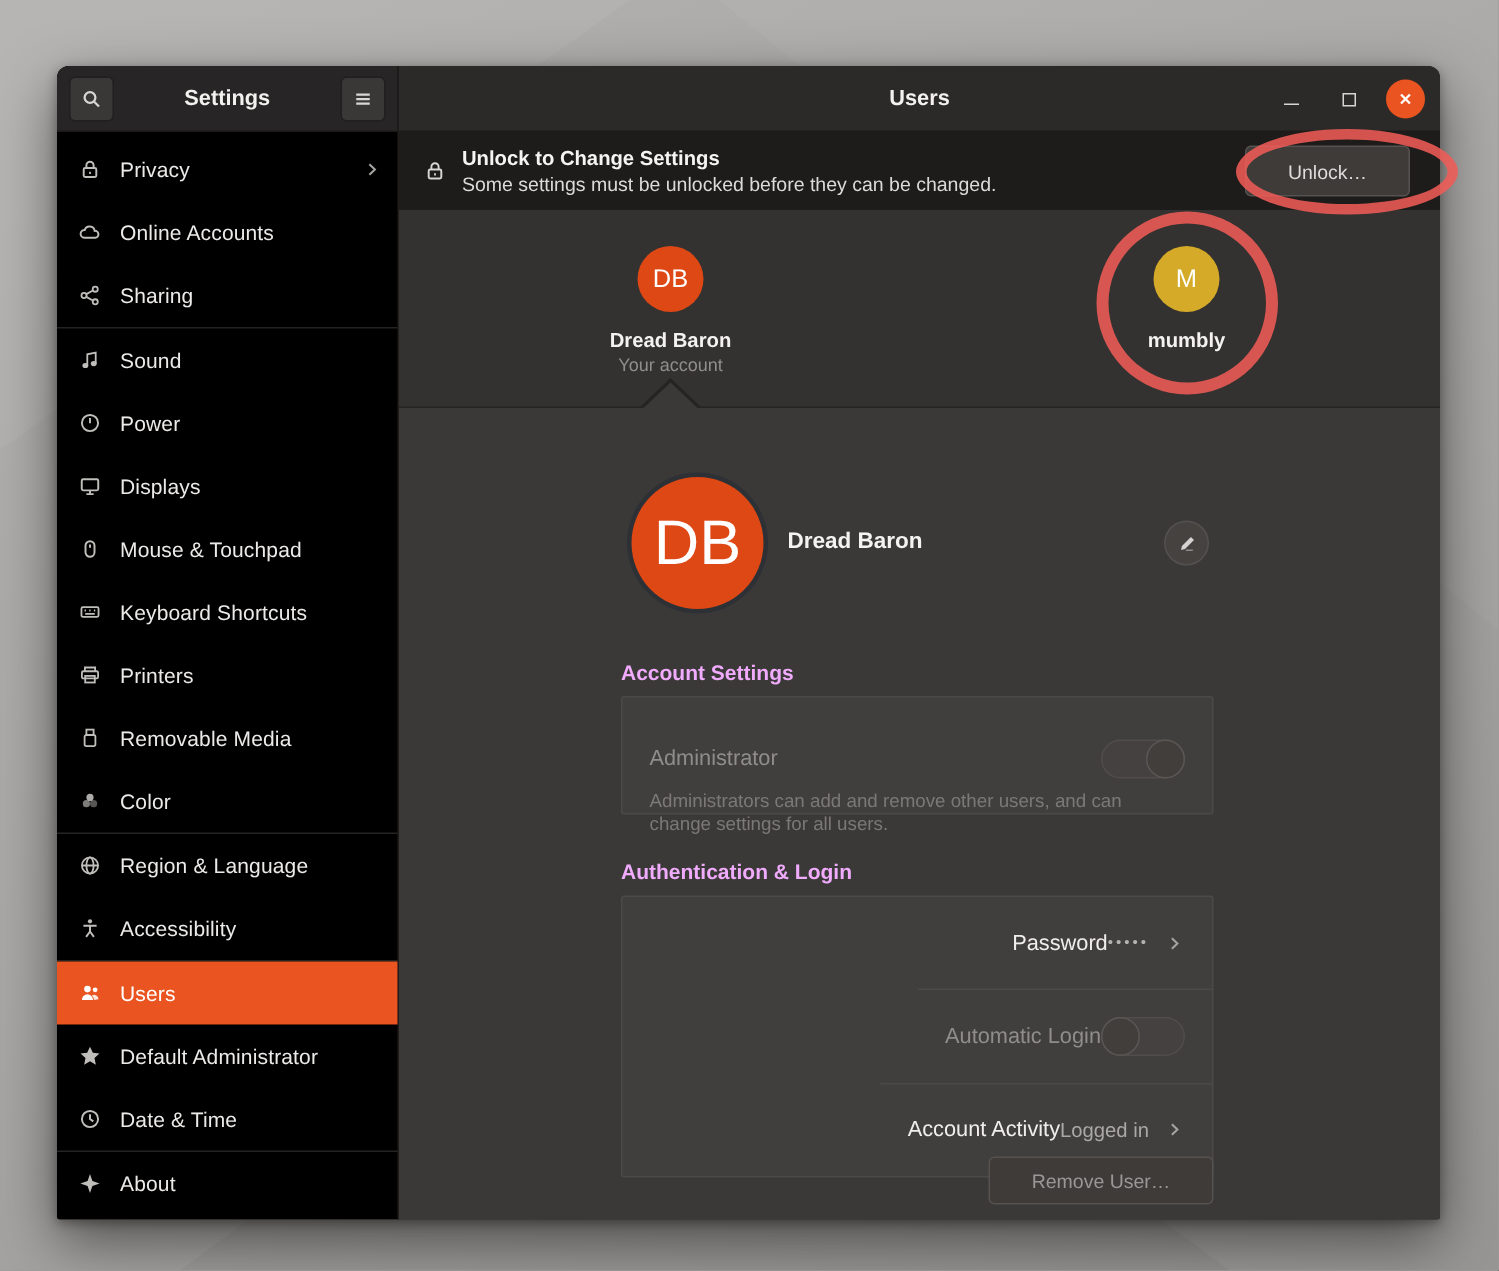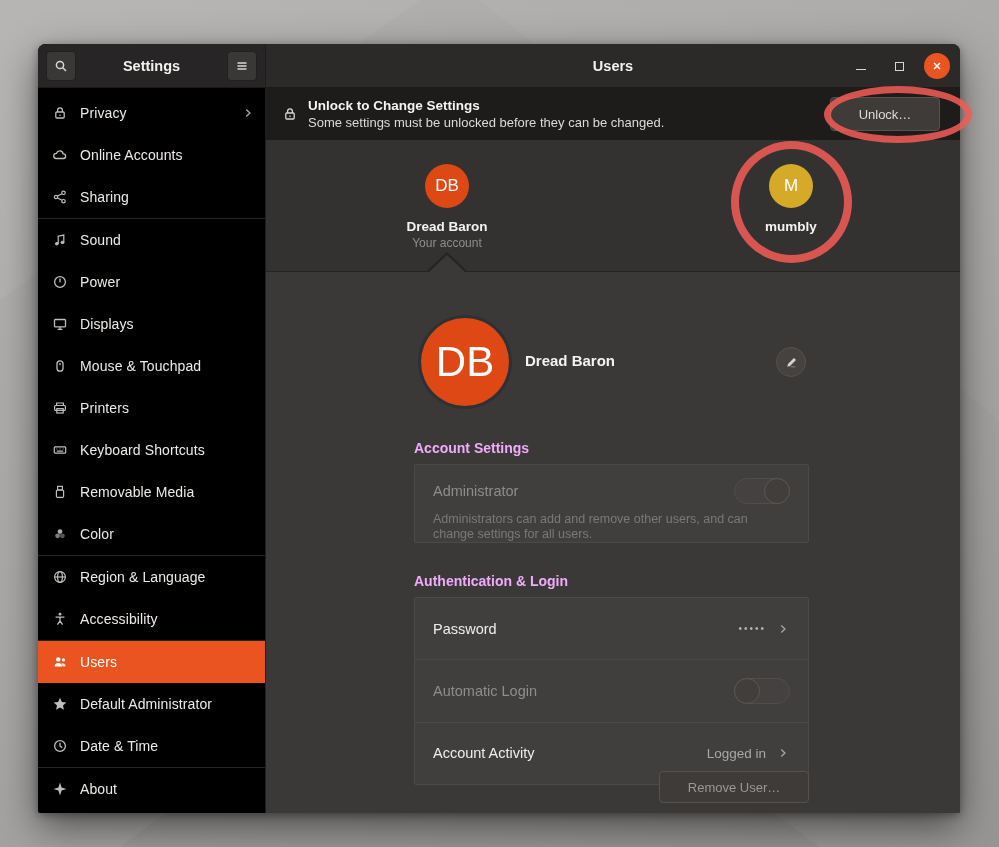--- a/index.html
+++ b/index.html
@@ -68,22 +68,22 @@
   .panel { position:absolute; left:0; top:228px; right:0; bottom:0; background:#3b3937; }
   .big-avatar { position:absolute; left:155px; top:274px; width:88px; height:88px; border-radius:50%; display:flex; align-items:center; justify-content:center; color:#fff; font-size:42px; box-shadow:0 0 0 3px #2d3136; cursor:pointer; }
   .big-name { position:absolute; left:259px; top:308px; color:#f5f3f1; font-weight:bold; font-size:15px; }
   .edit-btn { position:absolute; left:510px; top:303px; width:30px; height:30px; border-radius:50%; background:#454240; border:1px solid #545250; color:#d5d3d1; display:flex; align-items:center; justify-content:center; cursor:pointer; }
 
   .sec-head { position:absolute; left:148px; color:#f0abfc; font-weight:bold; font-size:14px; }
   .sec-head.s1 { top:396px; }
   .sec-head.s2 { top:529px; }
 
   .card { position:absolute; left:148px; width:395px; background:#413f3d; border:1px solid #4c4a47; border-radius:2px; }
-  .card1 { top:420px; height:79px; padding:13px 18px; }
-  .card2 { top:553px; height:188px; display:flex; flex-direction:column; }
+  .card1 { top:420px; height:79px; padding:28px 18px; }
+  .card2 { top:553px; height:188px; display:flex; flex-direction:column;align-items:flex-end; }
 
   .admin-row { display:flex; align-items:center; justify-content:space-between; }
   .dim-label { color:#8f8d8b; font-size:14.5px; }
   .admin-desc { margin-top:8px; color:#7b7977; font-size:12.5px; line-height:15px; max-width:330px; }
 
   .toggle { width:56px; height:26px; border-radius:13px; background:#444140; border:1px solid #504d4b; position:relative; flex:none; cursor:pointer; }
   .toggle .knob { position:absolute; top:-1px; width:26px; height:26px; border-radius:50%; background:#413e3c; border:1px solid #5a5754; }
   .toggle.on .knob { right:-1px; }
   .toggle.off .knob { left:-1px; }
 
@@ -314,32 +314,32 @@
         <span class="s-ico">
             <svg class="ic">
               <use href="#i-mouse"></use>
             </svg>
           </span>
         <span class="s-lbl">Mouse &amp; Touchpad</span>
       </div>
       <div class="s-item">
         <span class="s-ico">
             <svg class="ic">
+              <use href="#i-keyboard"></use>
+            </svg>
+          </span>
+        <span class="s-lbl">Keyboard Shortcuts</span>
+      </div>
+      <div class="s-item">
+        <span class="s-ico">
+            <svg class="ic">
               <use href="#i-printer"></use>
             </svg>
           </span>
         <span class="s-lbl">Printers</span>
-      </div>
-      <div class="s-item">
-        <span class="s-ico">
-            <svg class="ic">
-              <use href="#i-keyboard"></use>
-            </svg>
-          </span>
-        <span class="s-lbl">Keyboard Shortcuts</span>
       </div>
       <div class="s-item">
         <span class="s-ico">
             <svg class="ic">
               <use href="#i-usb"></use>
             </svg>
           </span>
         <span class="s-lbl">Removable Media</span>
       </div>
       <div class="s-item">

